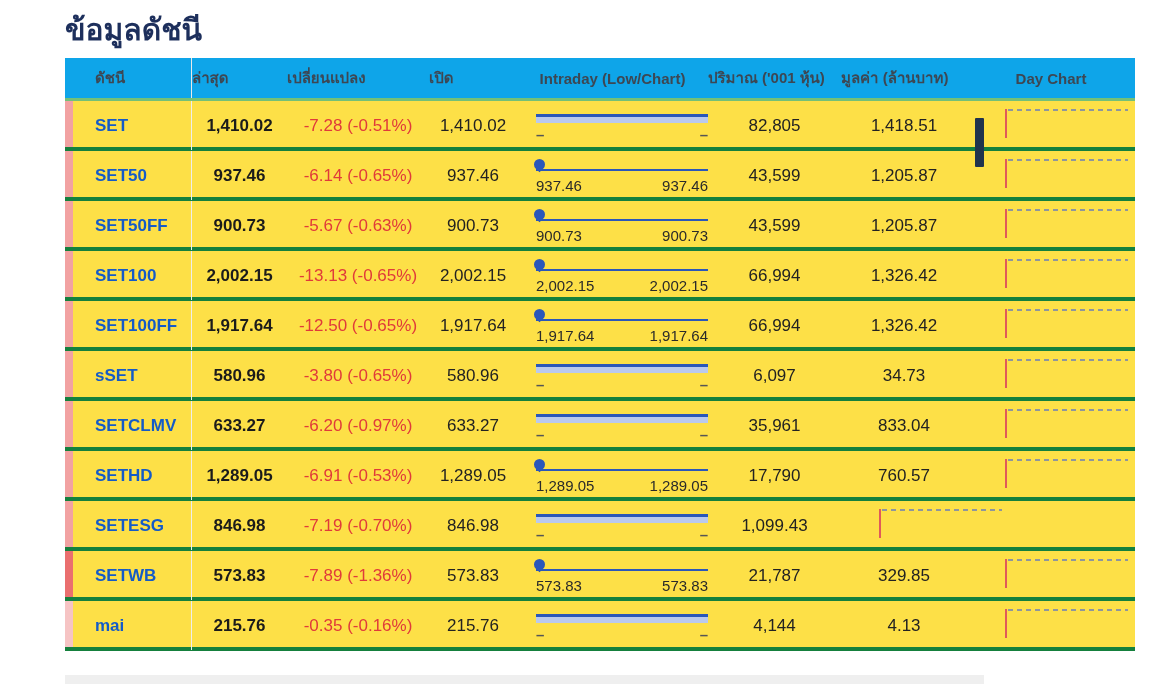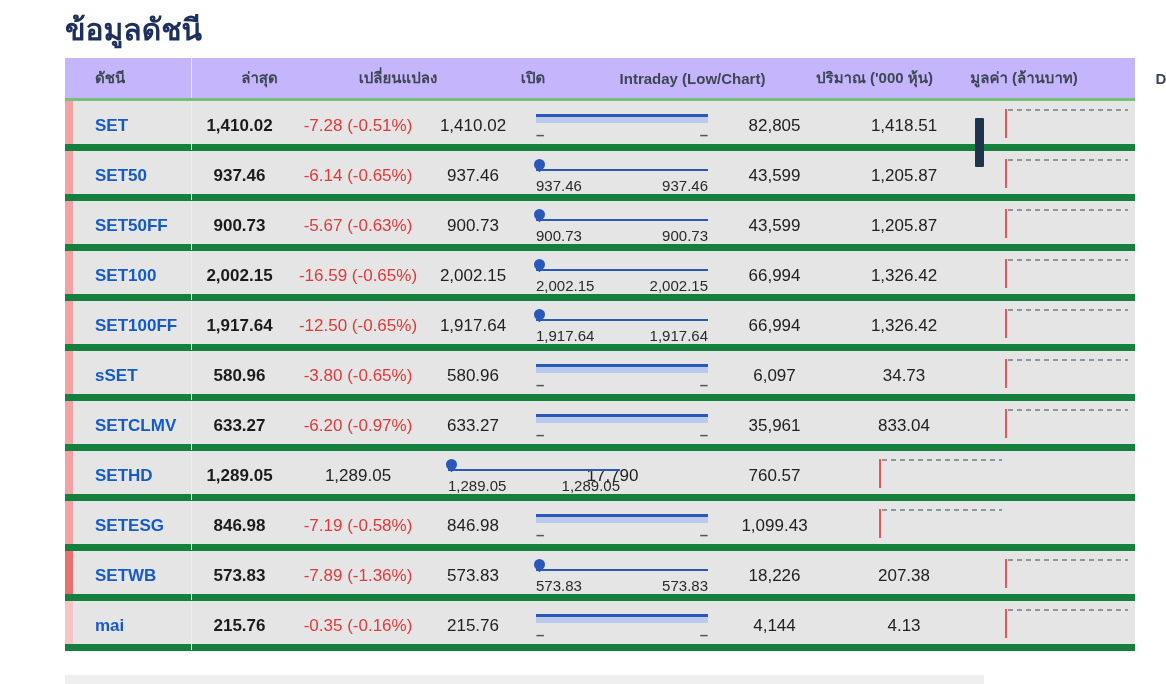--- a/index.html
+++ b/index.html
@@ -6,29 +6,29 @@
   html,body { width:1166px; height:684px; background:#ffffff; overflow:hidden;
               font-family:"Liberation Sans","DejaVu Sans",sans-serif; }
   .page { position:relative; width:984px; height:684px; }
 
   .page-title { position:absolute; left:65px; top:6px; font-size:30px; font-weight:700;
                 color:var(--title-navy,#1d2f5c); }
 
   .table { position:absolute; left:65px; top:58px; width:1070px; }
 
   .thead { display:grid; grid-template-columns:127px 95px 142px 88px 191px 133px 126px 168px;
-           height:43px; background:#c4b5fd; border-bottom:3px solid var(--green-line,#74c077);
-           align-items:center; color:#3d4753; font-size:15px; font-weight:700;gap:20px; }
+           height:43px; background:#0ea5e9; border-bottom:3px solid var(--green-line,#74c077);
+           align-items:center; color:#3d4753; font-size:15px; font-weight:700; }
   .th { white-space:nowrap; }
   .th-index { padding-left:30px; height:100%; display:flex; align-items:center; border-right:1px solid #e9e9e9; }
-  .th-right { text-align:center; }
+  .th-right { text-align:left; }
   .th-center { text-align:center; }
 
   .tr { position:relative; display:grid; grid-template-columns:127px 95px 142px 88px 191px 133px 126px 168px;
-        height:50px; background:#e5e5e5; border-bottom:7px solid #15803d; }
+        height:50px; background:#fde047; border-bottom:4px solid #15803d; }
   .accent { position:absolute; left:0; top:0; bottom:0; width:8px; }
 
   .td { font-size:17px; color:#222222; }
   .td-index { display:flex; align-items:center; padding-left:30px; border-right:1px solid #ededed; }
   .index-link { color:var(--link-blue,#145bc8); font-weight:700; text-decoration:none; cursor:pointer; }
   .td-num { text-align:center; line-height:49px; white-space:nowrap; }
   .td-last { font-weight:700; color:#1b1b1b; }
   .td-change { color:var(--negative-red,#e03a3a); }
 
   .td-intraday { padding-left:19px; }
@@ -61,21 +61,21 @@
 
   <h1 class="page-title">ข้อมูลดัชนี</h1>
 
   <div class="table">
     <div class="thead">
       <div class="th th-index">ดัชนี</div>
       <div class="th th-right">ล่าสุด</div>
       <div class="th th-right">เปลี่ยนแปลง</div>
       <div class="th th-right">เปิด</div>
       <div class="th th-center">Intraday (Low/Chart)</div>
-      <div class="th th-right">ปริมาณ ('000 หุ้น)</div>
+      <div class="th th-right">ปริมาณ ('001 หุ้น)</div>
       <div class="th th-right">มูลค่า (ล้านบาท)</div>
       <div class="th th-center">Day Chart</div>
     </div>
     <div class="tbody" id="tbody">
         <div class="tr">
     <span class="accent" style="background: rgb(242, 162, 162);"></span>
     <div class="td td-index">
       <a class="index-link">SET</a>
     </div>
     <div class="td td-num td-last">1,410.02</div>
@@ -161,21 +161,21 @@
         <span class="spark-red"></span>
       </div>
     </div>
   </div>
         <div class="tr">
     <span class="accent" style="background: rgb(242, 162, 162);"></span>
     <div class="td td-index">
       <a class="index-link">SET100</a>
     </div>
     <div class="td td-num td-last">2,002.15</div>
-    <div class="td td-num td-change">-16.59 (-0.65%)</div>
+    <div class="td td-num td-change">-13.13 (-0.65%)</div>
     <div class="td td-num td-open">2,002.15</div>
     <div class="td td-intraday intraday--pin">
       <div class="intraday-inner">
         <div class="track">
           <span class="pin"></span>
           <span class="pin-line"></span>
 
         </div>
         <div class="range-labels">
           <span>2,002.15</span>
@@ -279,20 +279,21 @@
         <span class="spark-red"></span>
       </div>
     </div>
   </div>
         <div class="tr">
     <span class="accent" style="background: rgb(242, 162, 162);"></span>
     <div class="td td-index">
       <a class="index-link">SETHD</a>
     </div>
     <div class="td td-num td-last">1,289.05</div>
+    <div class="td td-num td-change">-6.91 (-0.53%)</div>
     <div class="td td-num td-open">1,289.05</div>
     <div class="td td-intraday intraday--pin">
       <div class="intraday-inner">
         <div class="track">
           <span class="pin"></span>
           <span class="pin-line"></span>
 
         </div>
         <div class="range-labels">
           <span>1,289.05</span>
@@ -308,21 +309,21 @@
         <span class="spark-red"></span>
       </div>
     </div>
   </div>
         <div class="tr">
     <span class="accent" style="background: rgb(242, 162, 162);"></span>
     <div class="td td-index">
       <a class="index-link">SETESG</a>
     </div>
     <div class="td td-num td-last">846.98</div>
-    <div class="td td-num td-change">-7.19 (-0.58%)</div>
+    <div class="td td-num td-change">-7.19 (-0.70%)</div>
     <div class="td td-num td-open">846.98</div>
     <div class="td td-intraday intraday--bar">
       <div class="intraday-inner">
         <div class="track">
 
           <span class="bar"></span>
         </div>
         <div class="range-labels">
           <span>–</span>
           <span>–</span>
@@ -351,22 +352,22 @@
           <span class="pin"></span>
           <span class="pin-line"></span>
 
         </div>
         <div class="range-labels">
           <span>573.83</span>
           <span>573.83</span>
         </div>
       </div>
     </div>
-    <div class="td td-num td-volume">18,226</div>
-    <div class="td td-num td-value">207.38</div>
+    <div class="td td-num td-volume">21,787</div>
+    <div class="td td-num td-value">329.85</div>
     <div class="td td-chart">
       <div class="spark">
         <span class="spark-dash"></span>
         <span class="spark-red"></span>
       </div>
     </div>
   </div>
         <div class="tr">
     <span class="accent" style="background: rgb(246, 196, 196);"></span>
     <div class="td td-index">

